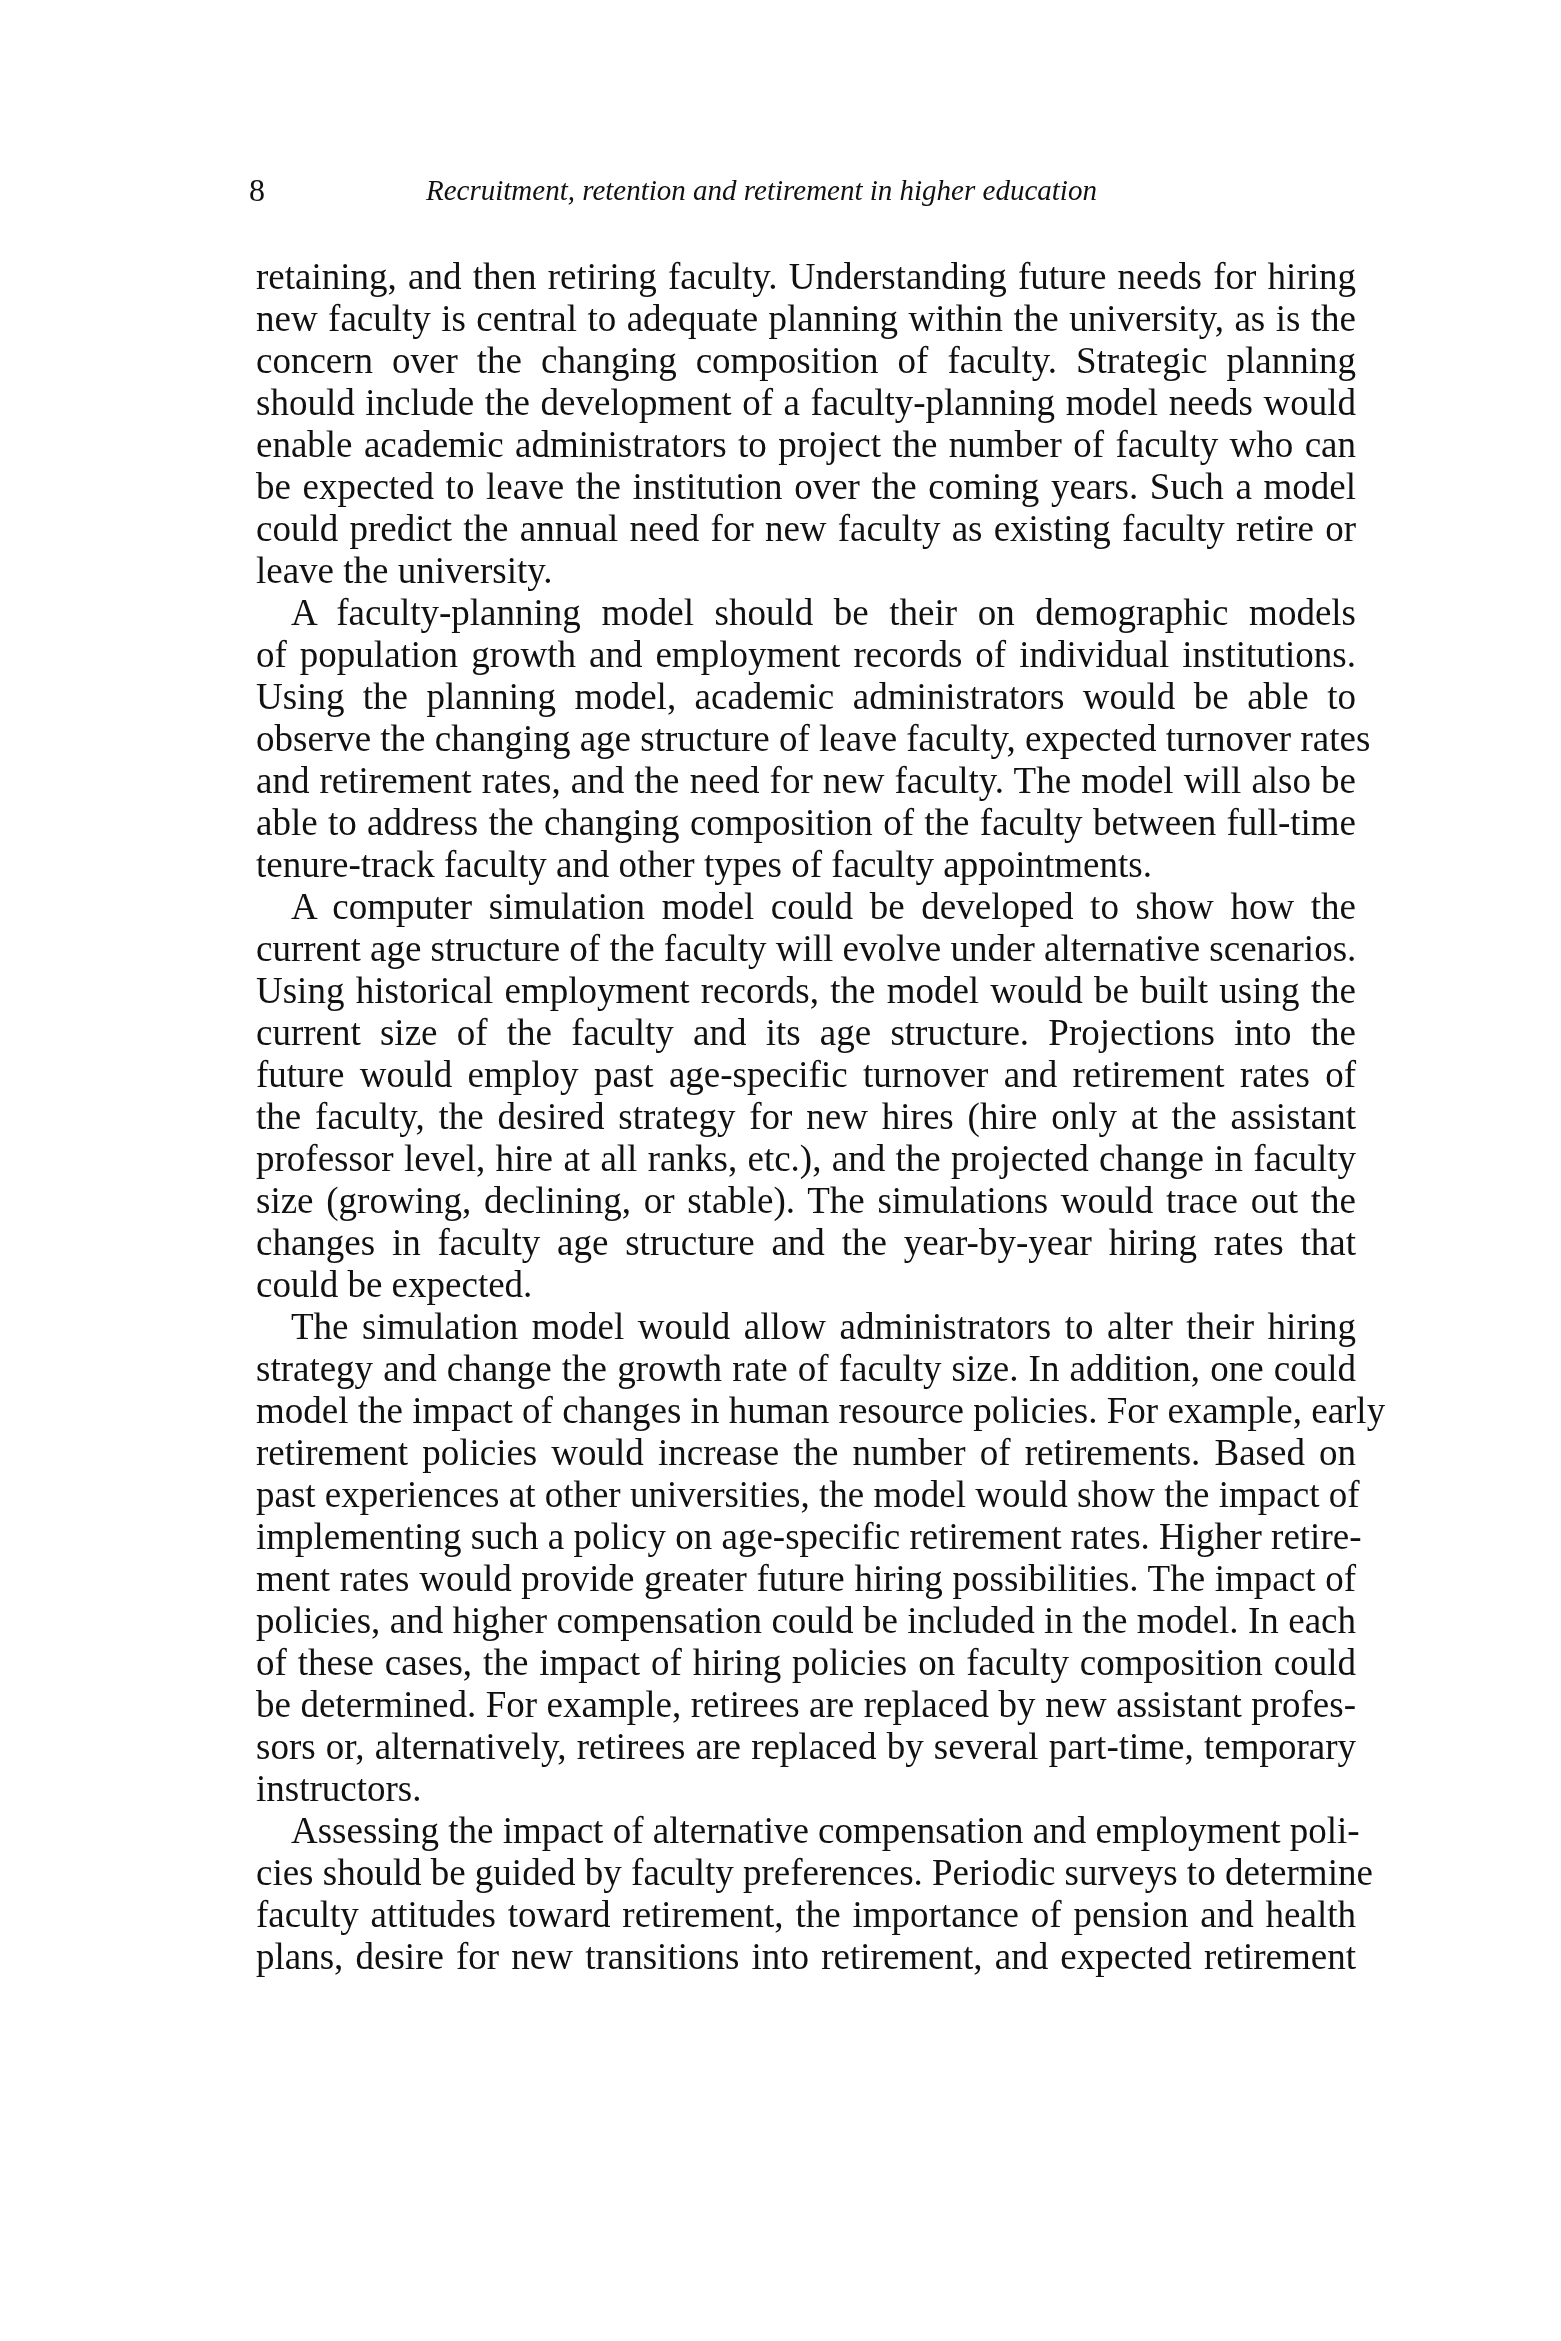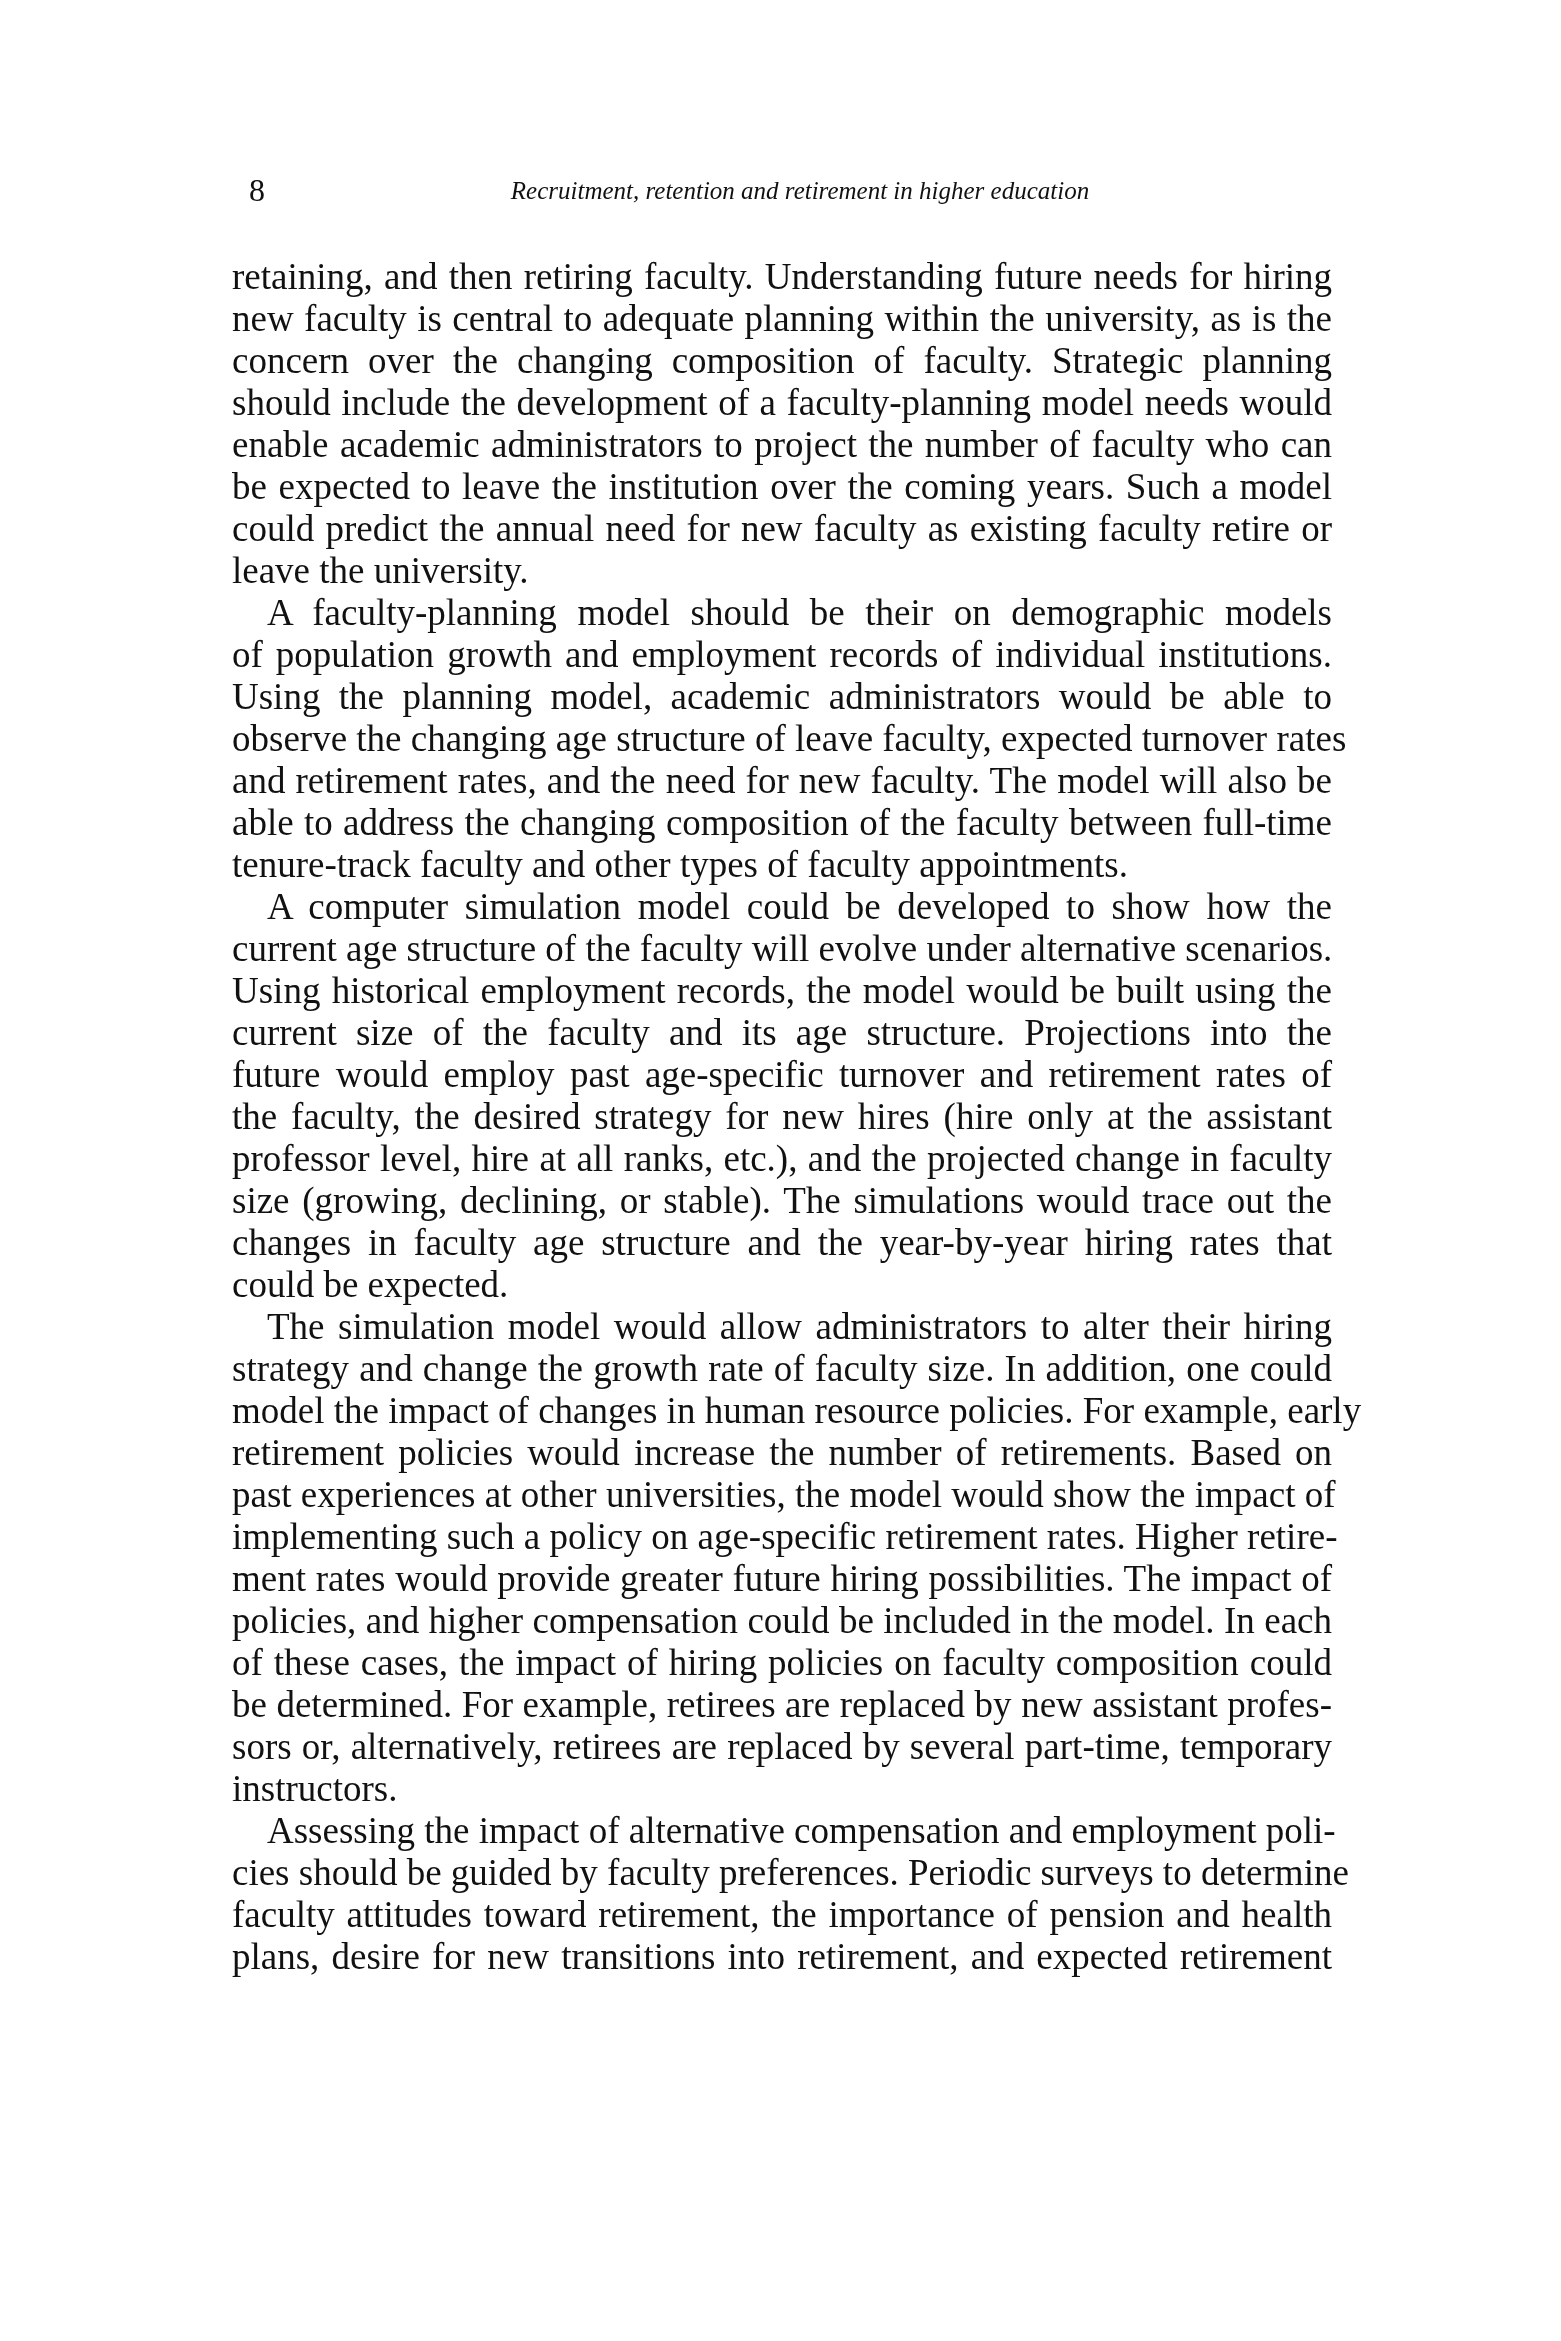--- a/index.html
+++ b/index.html
@@ -27,29 +27,29 @@
       left: 249px;
       top: 172px;
       font-size: 32px;
       line-height: 37px;
     }
     .running-title {
       position: absolute;
       left: 426px;
       width: 748px;
       top: 172px;
-      font-size: 25px;
+      font-size: 29px;
       line-height: 37px;
       font-style: italic;
       white-space: nowrap;
-      text-align: center;
+      text-align: left;
     }
     .body-text {
       position: absolute;
-      left: 232px;
+      left: 256px;
       width: 1100px;
       top: 256px;
     }
     .line {
       display: block;
       height: 42px;
       line-height: 42px;
       font-size: 37px;
       white-space: nowrap;
       text-align: justify;

